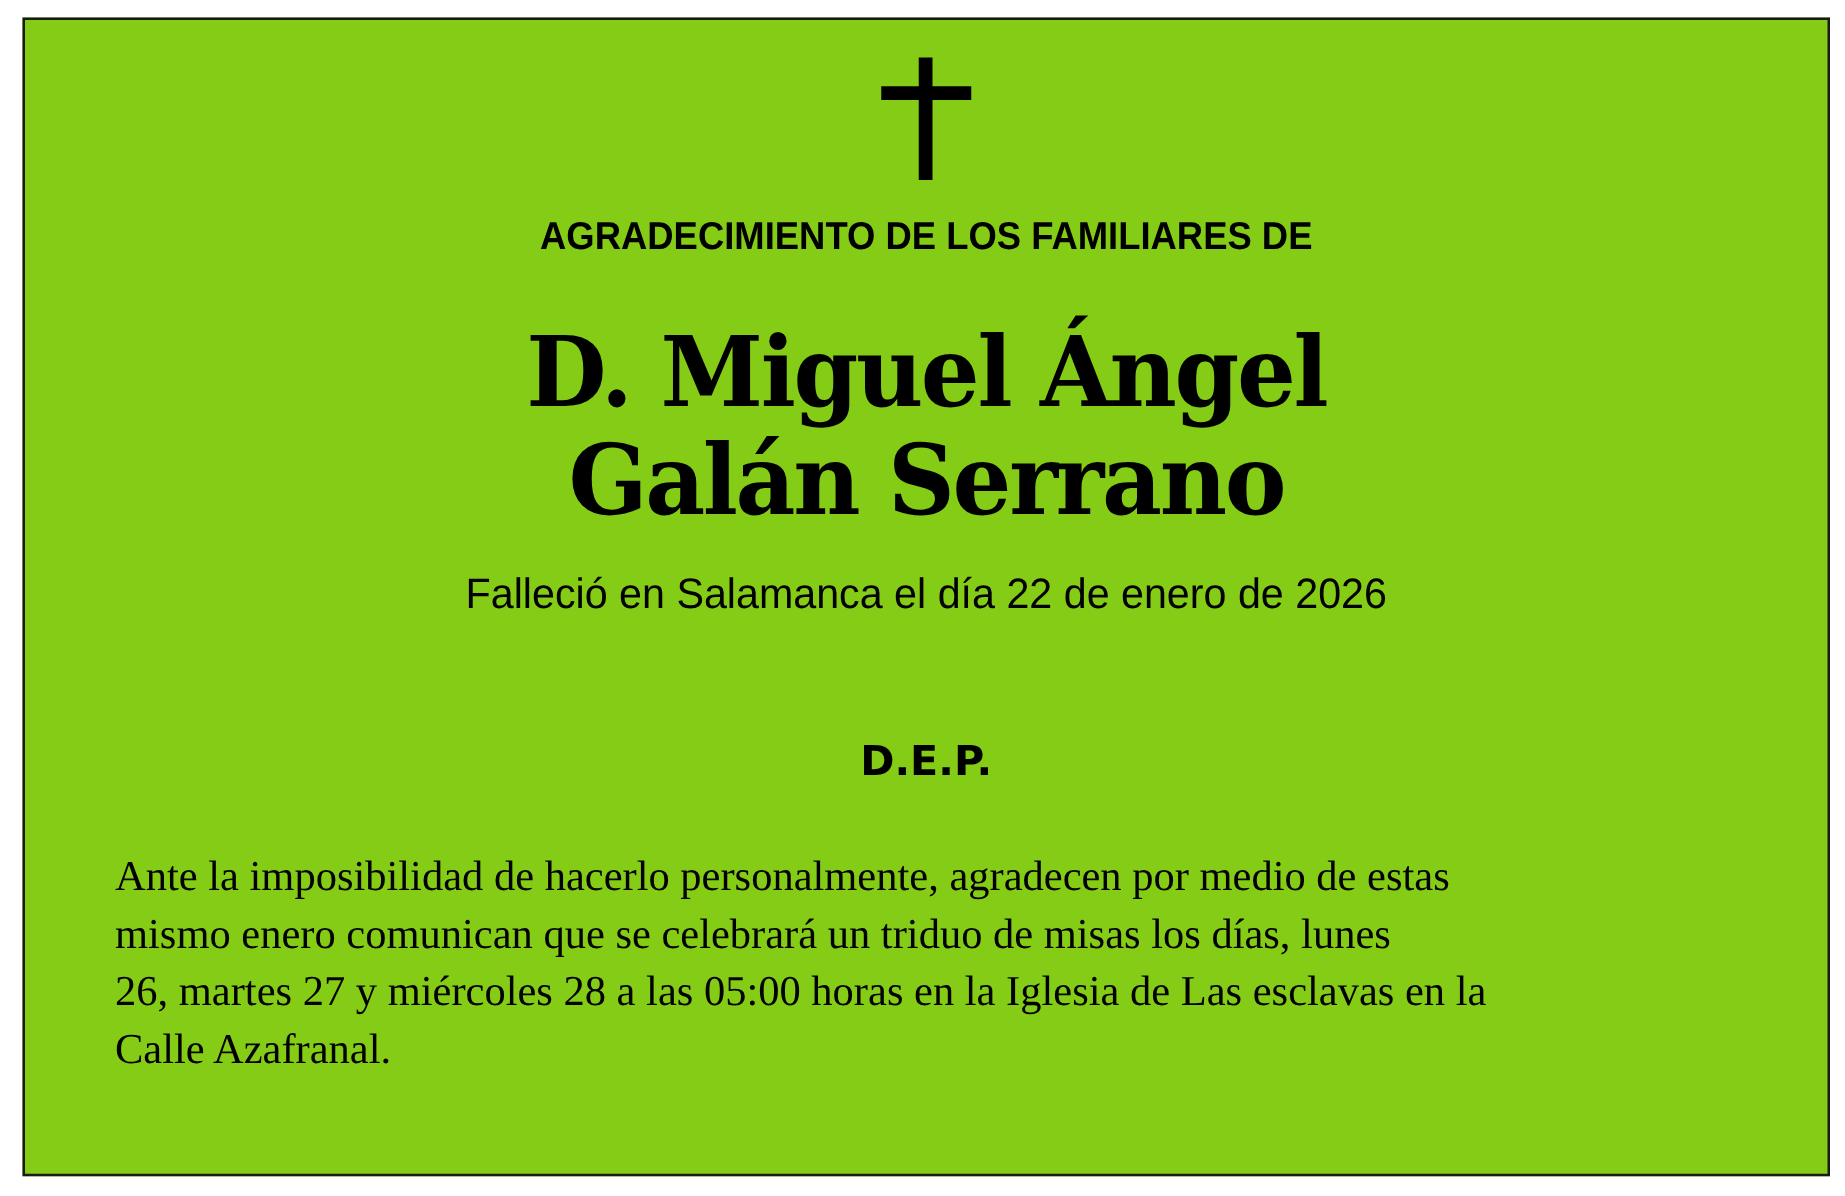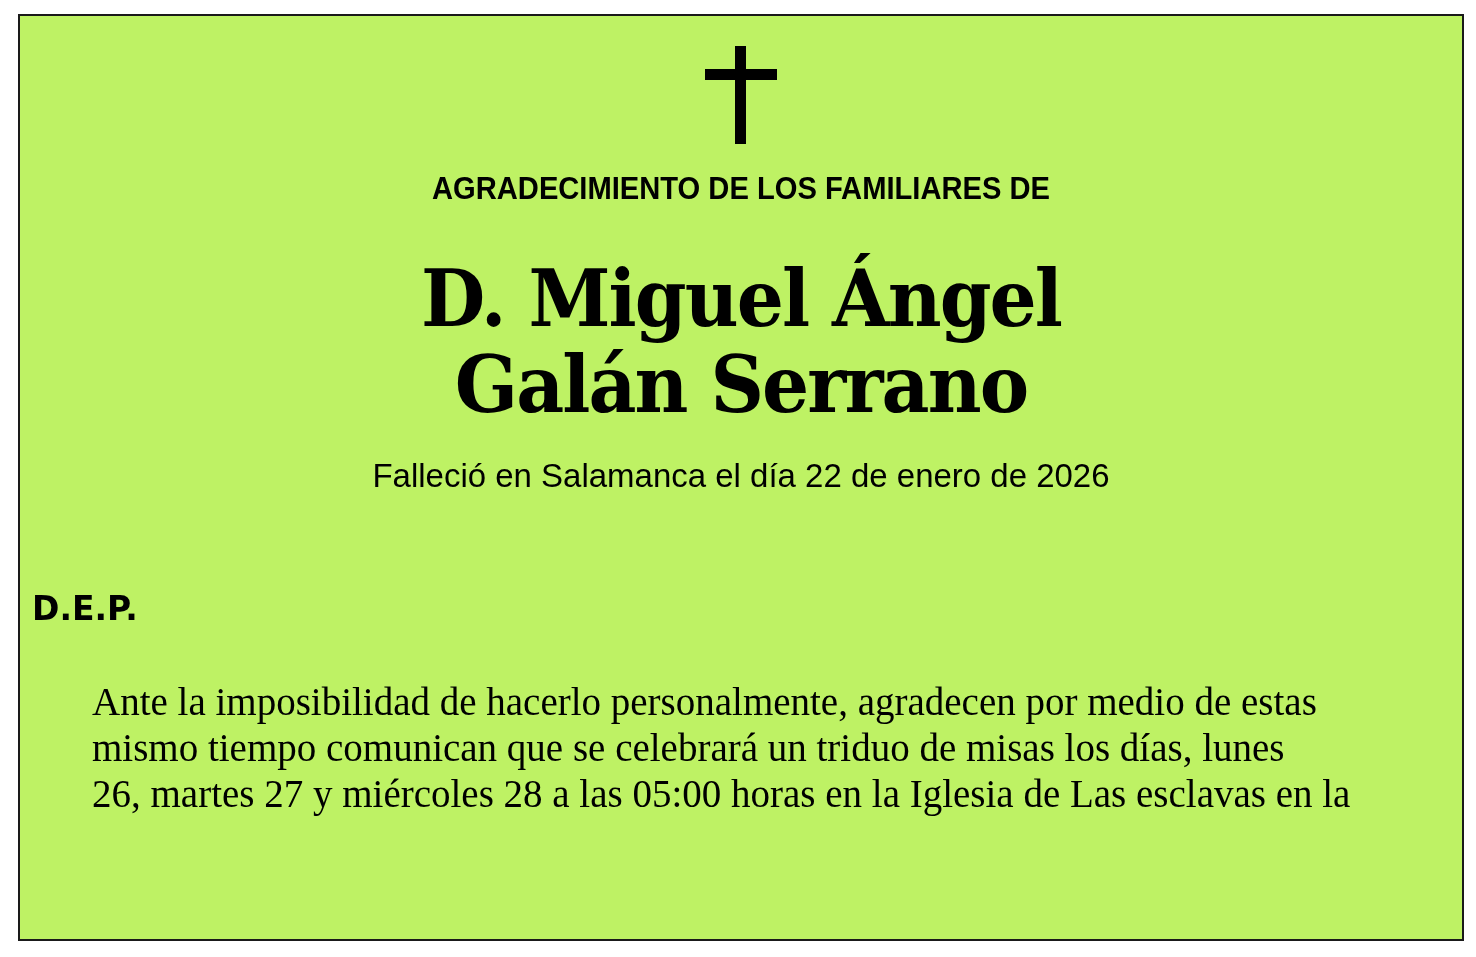--- a/index.html
+++ b/index.html
@@ -15,21 +15,21 @@
       color: #000;
     }
     .frame {
       position: absolute;
       left: 18px;
       top: 14px;
       width: 1446px;
       height: 927px;
       border: 2px solid #1a1a1a;
       box-sizing: border-box;
-      background: #bef264;
+      background: #84cc16;
     }
     .cross {
       position: absolute;
       left: 0;
       right: 0;
       top: 30px;
       margin: 0 auto;
       width: 72px;
       height: 98px;
     }
@@ -82,33 +82,32 @@
       text-align: center;
       font-family: "Liberation Sans", sans-serif;
       font-size: 34px;
       transform: scaleX(0.97);
     }
     .dep {
       position: absolute;
       left: 0;
       right: 0;
       top: 573px;
-      text-align: left;
+      text-align: center;
       font-family: "DejaVu Sans", sans-serif;
       font-weight: 700;
       font-size: 33px;
-      margin-left: 12px;
     }
     .body-text {
       position: absolute;
       left: 72px;
       top: 663px;
       width: 1320px;
       font-family: "Liberation Serif", serif;
-      font-size: 39px;
+      font-size: 34px;
       line-height: 46px;
       white-space: nowrap;
     }
     .body-text .line { display: block; }
   </style>
 </head>
 <body>
 
 <div class="frame">
   <div class="cross">
@@ -122,16 +121,17 @@
     <div>D. Miguel Ángel</div>
     <div>Galán Serrano</div>
   </div>
 
   <div class="died">Falleció en Salamanca el día 22 de enero de 2026</div>
 
   <div class="dep">D.E.P.</div>
 
   <div class="body-text">
     <span class="line">Ante la imposibilidad de hacerlo personalmente, agradecen por medio de estas</span>
-    <span class="line">mismo tiempo comunican que se celebrará un triduo de misas los días, lunes</span>
+    <span class="line">mismo enero comunican que se celebrará un triduo de misas los días, lunes</span>
     <span class="line">26, martes 27 y miércoles 28 a las 05:00 horas en la Iglesia de Las esclavas en la</span>
+    <span class="line">Calle Azafranal.</span>
   </div>
 </div>
 
 </body></html>

